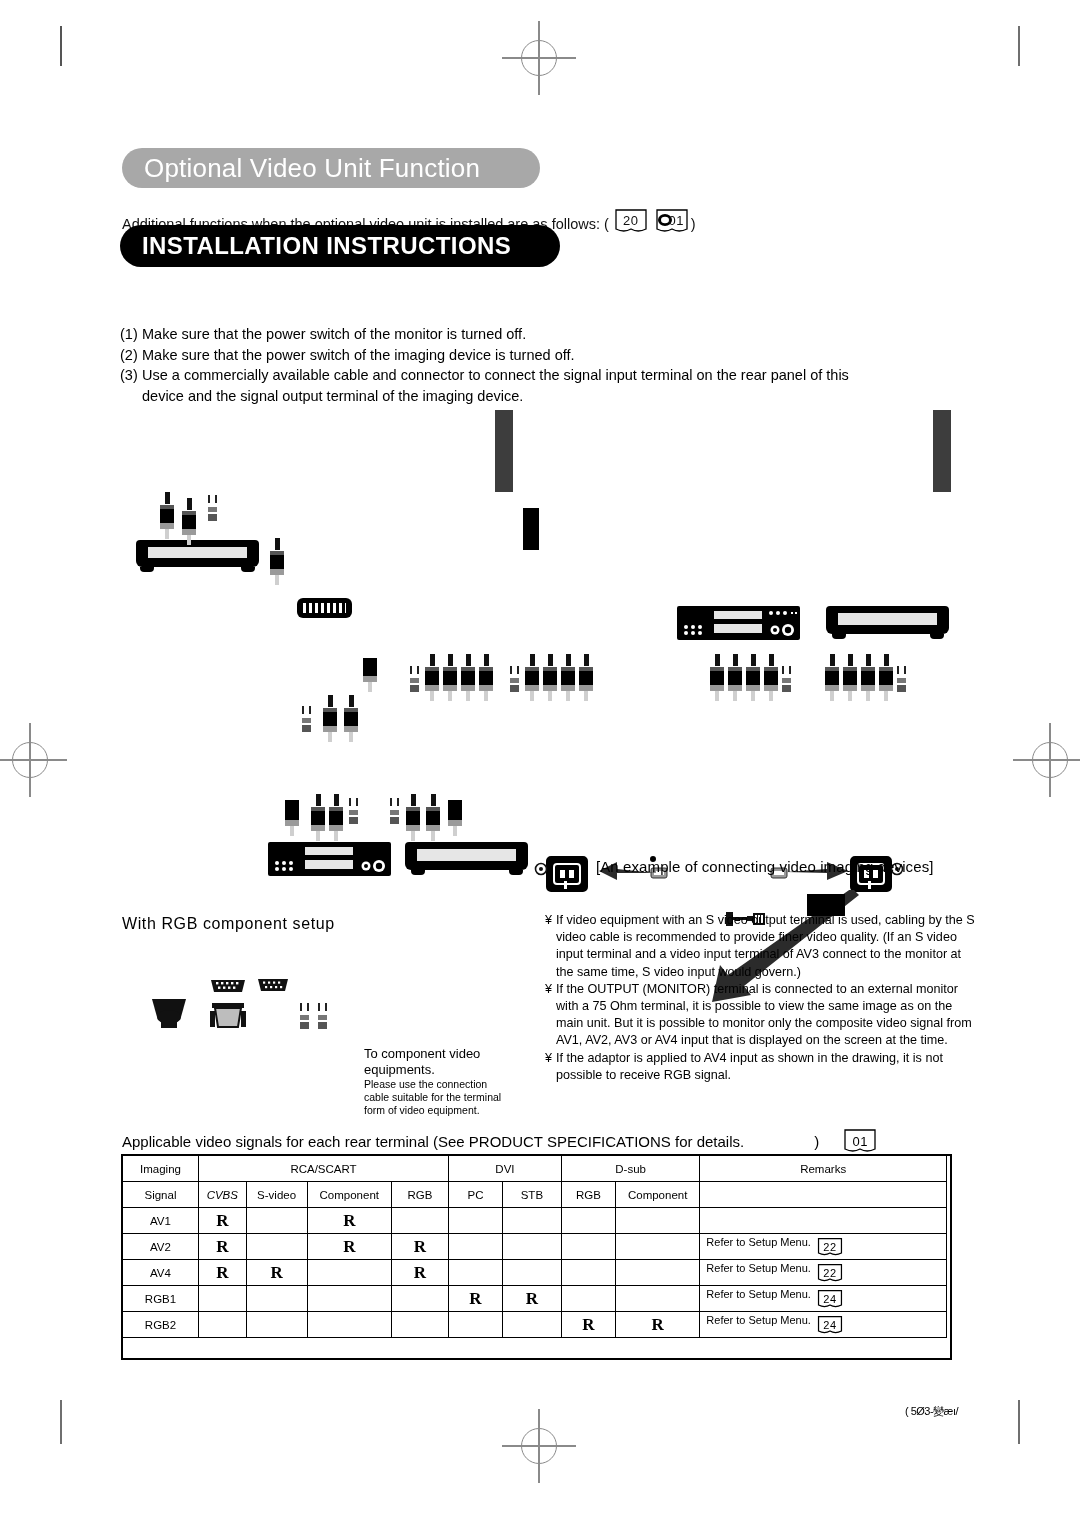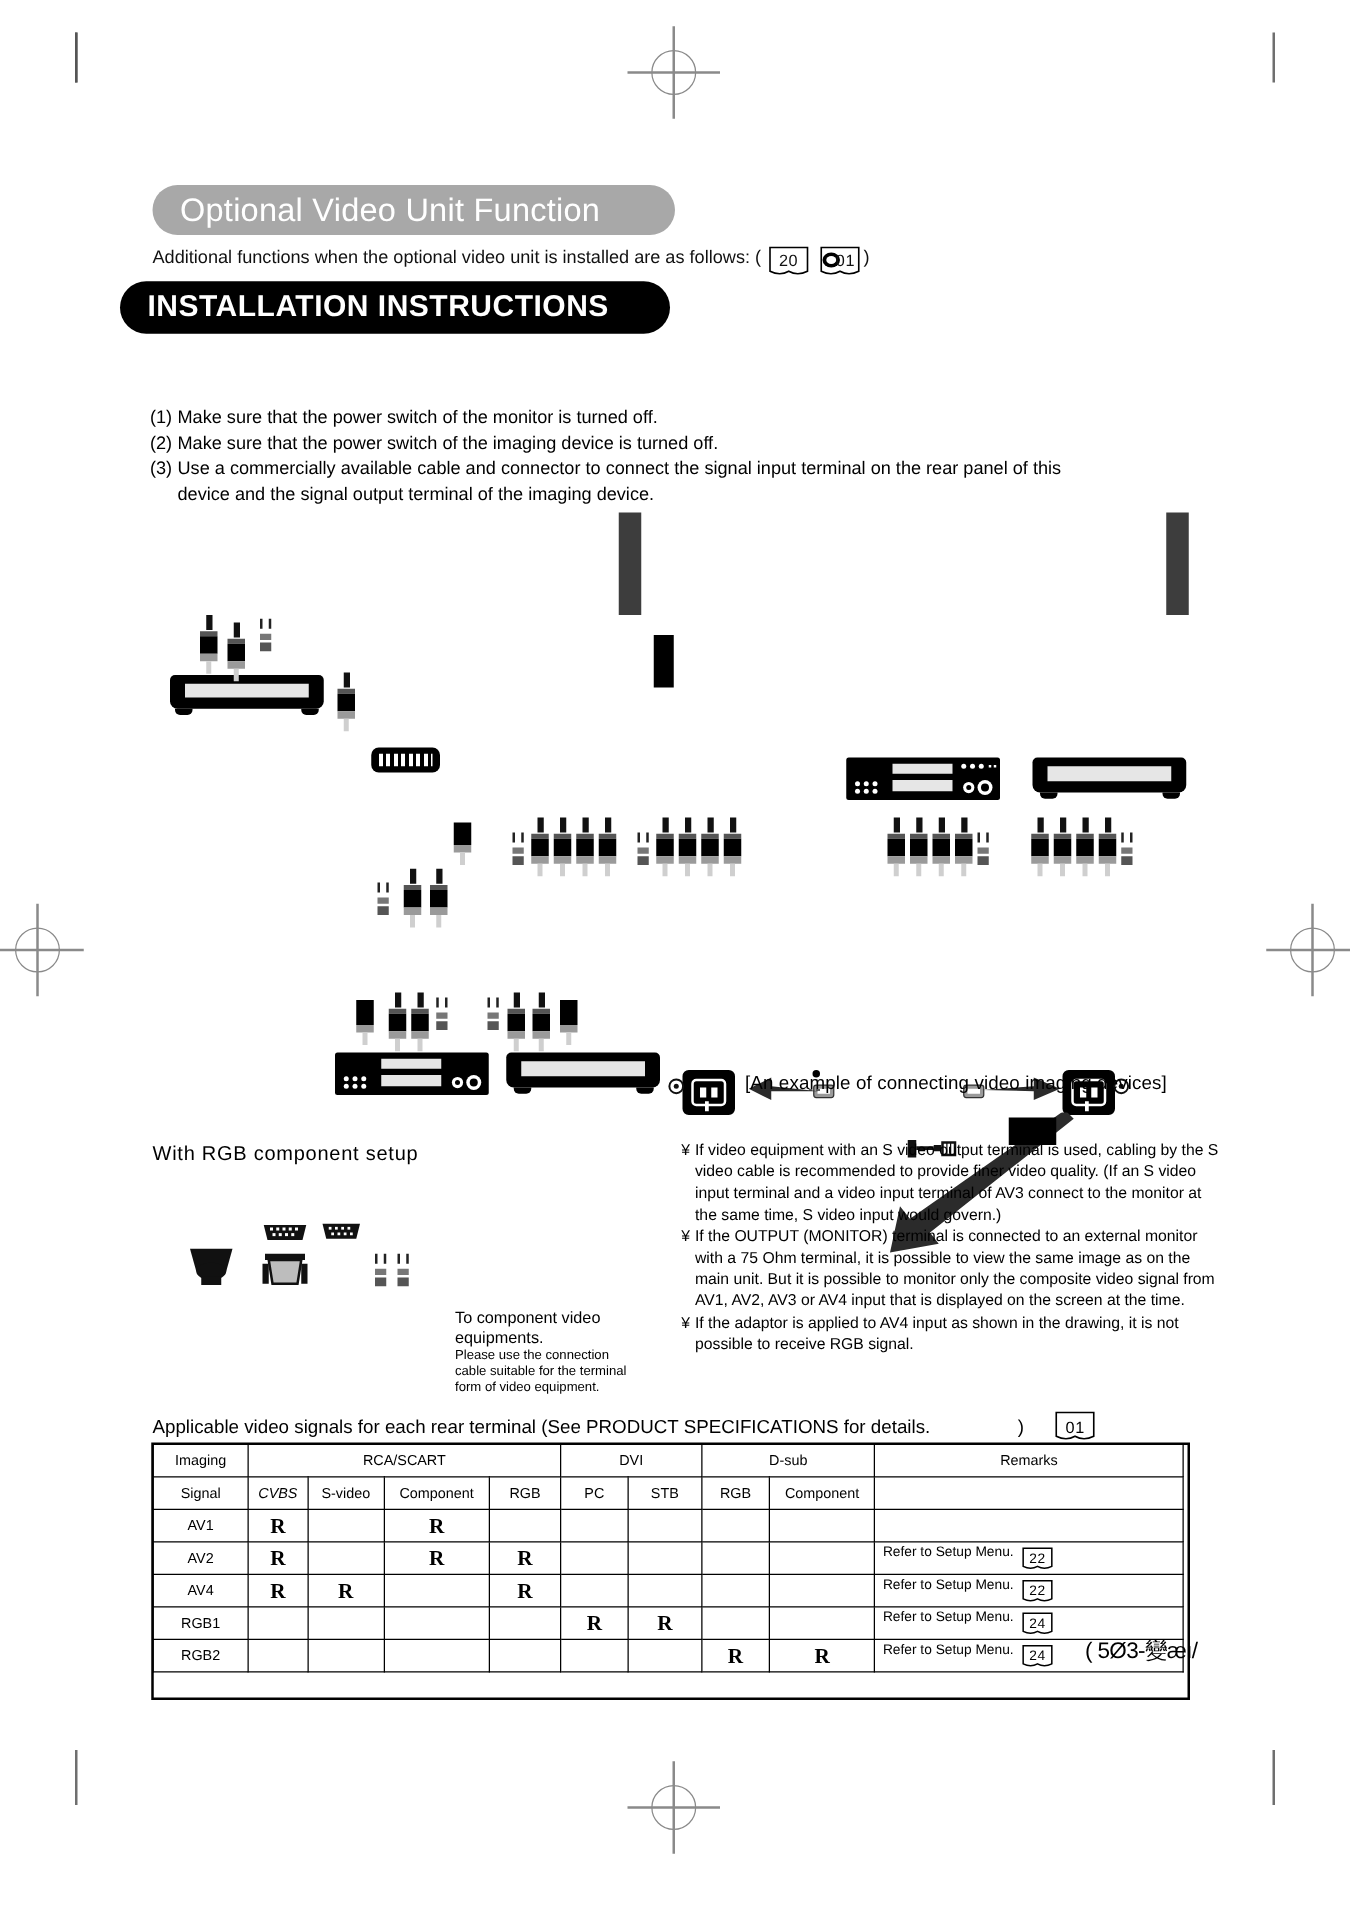--- a/index.html
+++ b/index.html
@@ -92,21 +92,21 @@
   .rgbtitle{position:absolute;left:122px;top:915px;font-size:16px;letter-spacing:.6px;}
 
   
   .tblcap{position:absolute;left:122px;top:1128px;font-size:15px;display:flex;align-items:center;gap:0;}
   table.spec{position:absolute;left:122px;top:1155px;border-collapse:collapse;width:825px;
     font-size:11.5px;}
   table.spec td,table.spec th{border:1px solid #000;text-align:center;font-weight:normal;
     height:25px;padding:0 2px;}
   table.spec .rmk{text-align:left;padding-left:6px;font-size:11px;white-space:nowrap;}
   table.spec .mark{font-weight:bold;font-size:17px;font-family:"Liberation Serif",serif;}
-  .footnote{position:absolute;right:122px;top:1308px;font-size:18px;letter-spacing:-.5px;}
+  .footnote{position:absolute;right:122px;top:1404px;font-size:11px;letter-spacing:-.5px;}
 </style>
 </head>
 <body>
 
 <div class="page">
 
   <div class="cropmark" style="left:60px;top:26px;width:2px;height:40px;background:#6f6f6f;"></div>
   <div class="cropmark" style="left:1018px;top:26px;width:2px;height:40px;background:#6f6f6f;"></div>
   <div class="cropmark" style="left:60px;top:1400px;width:2px;height:44px;background:#6f6f6f;"></div>
   <div class="cropmark" style="left:1018px;top:1400px;width:2px;height:44px;background:#6f6f6f;"></div>
@@ -115,41 +115,41 @@
   <div class="reg" style="left:12px;top:742px;"></div>
   <div class="reg" style="left:1032px;top:742px;"></div>
   <div class="reg" style="left:521px;top:1428px;"></div>
 
   <div class="scanbar"></div>
 
   <div class="banner grey" style="left:122px;top:148px;width:396px;height:40px;">
     <span>Optional Video Unit Function</span>
   </div>
 
-  <div class="bodytext" style="left:122px;top:196px;width:620px;display:flex;align-items:flex-start;white-space:nowrap;">
+  <div class="bodytext" style="left:122px;top:208px;width:620px;display:flex;align-items:flex-end;white-space:nowrap;">
     <span>Additional functions when the optional video unit is installed are as follows: (</span>
     <span class="bookref" style="margin-left:5px;">
       <svg class="bk" viewBox="0 0 34 26">
         <path d="M2 2 H32 V21 Q24 25 17 21 Q10 25 2 21 Z" fill="#fff" stroke="#000" stroke-width="1.3"></path>
         <path d="M17 3 V21" stroke="#000" stroke-width="0.7" opacity="0"></path>
       </svg>
       <span>20</span>
     </span>
     <span class="bookref" style="margin-left:7px;">
       <svg class="bk" viewBox="0 0 34 26">
         <path d="M2 2 H32 V21 Q24 25 17 21 Q10 25 2 21 Z" fill="#fff" stroke="#000" stroke-width="1.3"></path>
         <ellipse cx="10" cy="12" rx="7" ry="6" fill="#000"></ellipse>
         <ellipse cx="10" cy="12" rx="4" ry="3.2" fill="#fff"></ellipse>
       </svg>
       <span style="margin-left:9px;">01</span>
     </span>
     <span style="margin-left:2px;">)</span>
   </div>
 
-  <div class="banner black" style="left:96px;top:225px;width:418px;height:42px;">
+  <div class="banner black" style="left:120px;top:225px;width:418px;height:42px;">
     <span>INSTALLATION INSTRUCTIONS</span>
   </div>
 
 
   <div class="steps">
     <div class="li">
       <span class="num">(1)</span>
       <span class="txt">Make sure that the power switch of the monitor is turned off.</span>
     </div>
     <div class="li">

